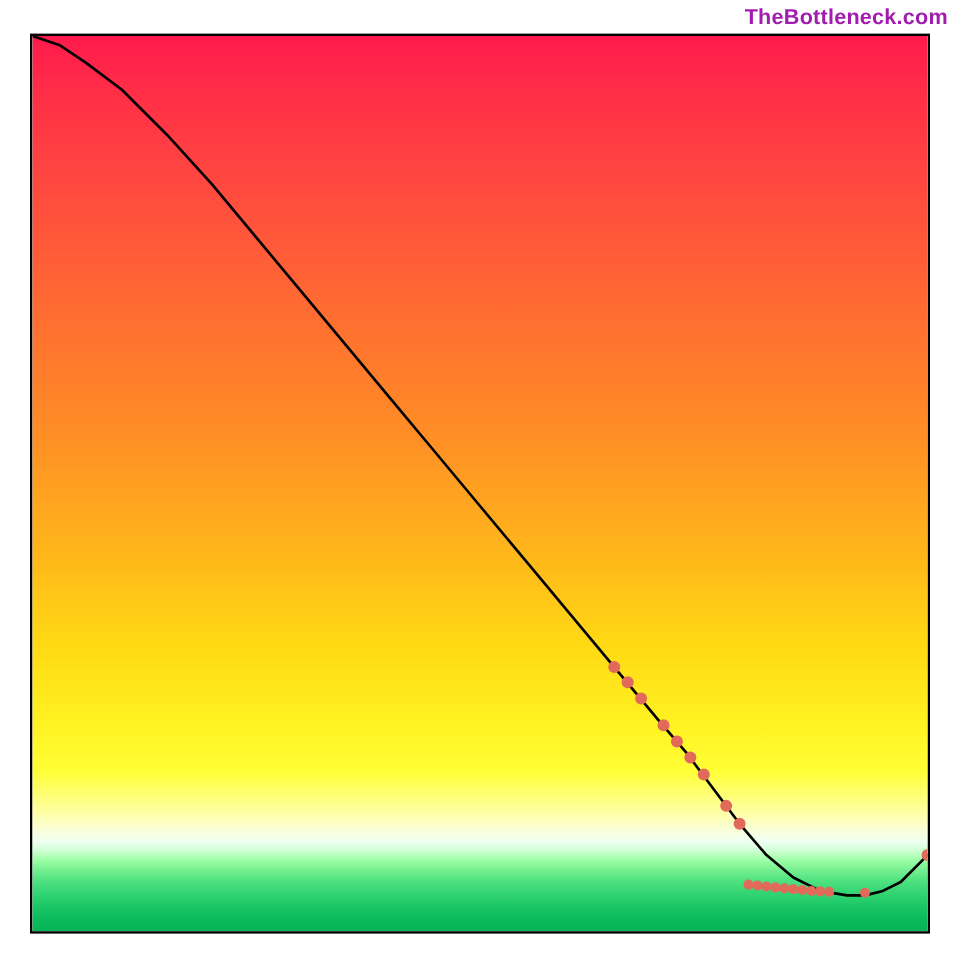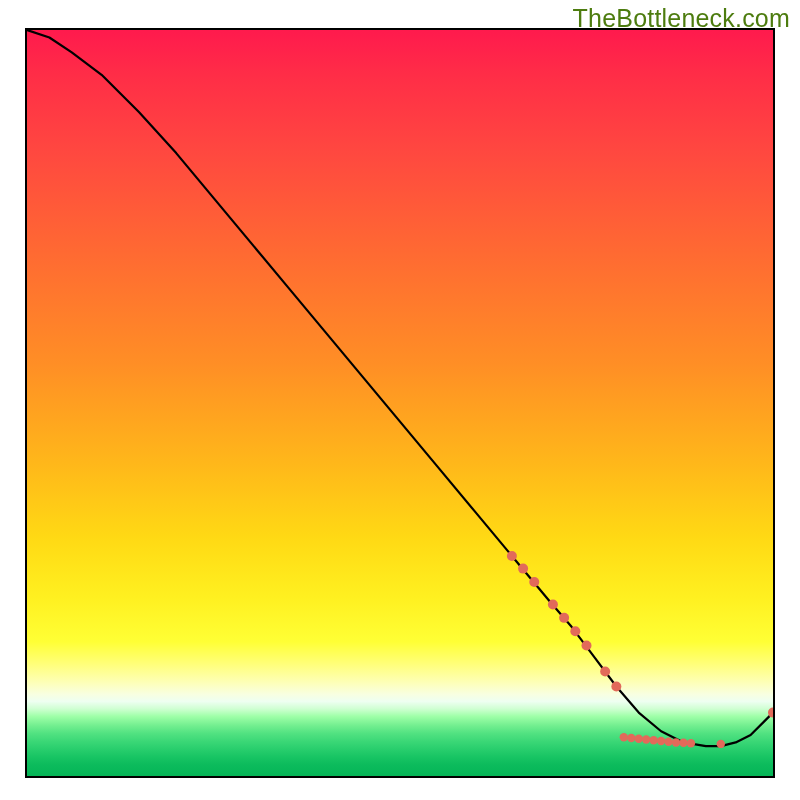--- a/index.html
+++ b/index.html
@@ -13,23 +13,23 @@
   }
   .canvas-wrap {
     position: relative;
     width: 800px;
     height: 800px;
   }
   .attribution {
     position: absolute;
     top: 4px;
     right: 10px;
-    font-size: 25px;
-    font-weight: 400;
-    color: #4d7c0f;
+    font-size: 18px;
+    font-weight: 700;
+    color: #a21caf;
     letter-spacing: 0.2px;
   }
   .plot-frame {
     position: absolute;
     left: 25px;
     top: 28px;
     width: 750px;
     height: 750px;
     border: 2px solid #000000;
     box-sizing: border-box;

